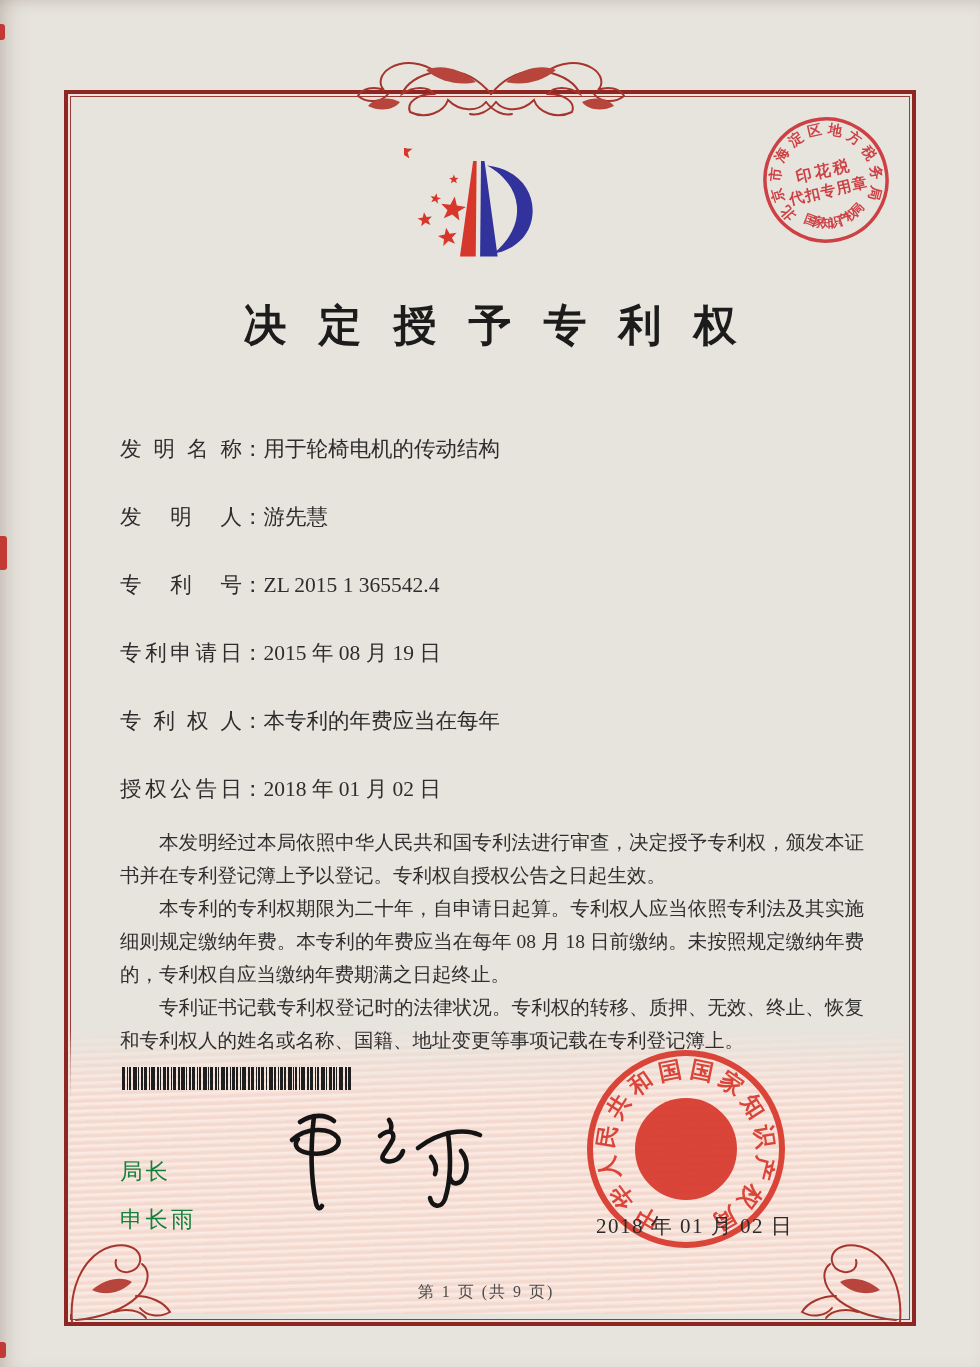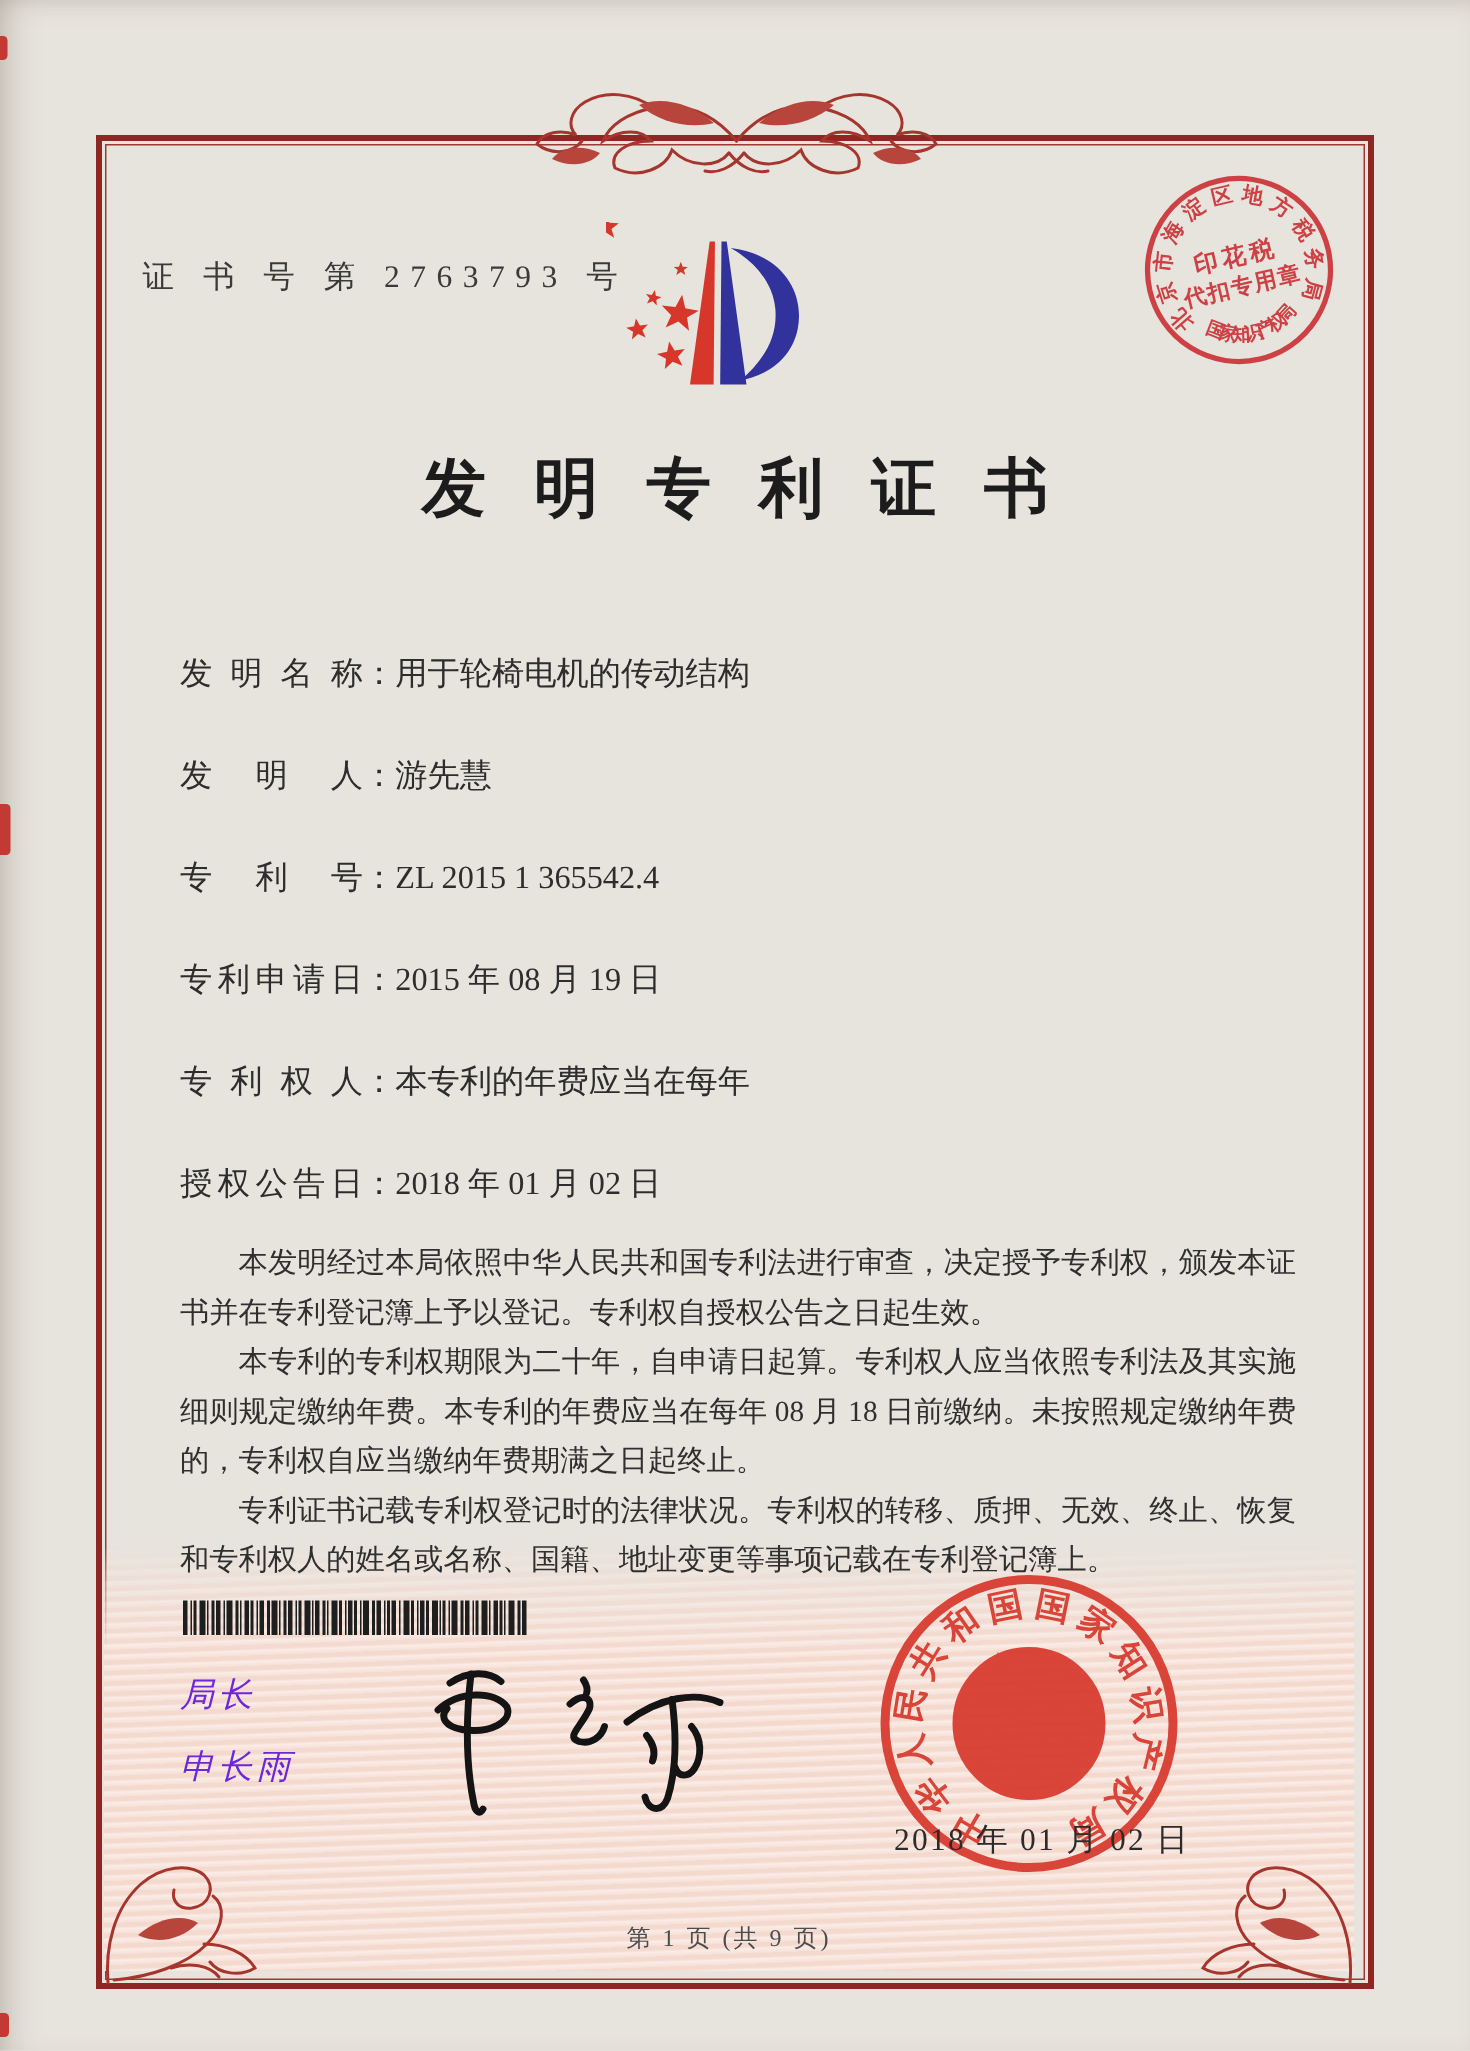--- a/index.html
+++ b/index.html
@@ -40,22 +40,22 @@
   .fields{position:absolute;left:120px;top:434px;z-index:2;}
   .field-row{height:27px;margin-bottom:41px;font-size:21.5px;color:#2d2d2d;white-space:nowrap;}
   .spread{display:inline-flex;justify-content:space-between;width:122px;vertical-align:bottom;}
   .body-text{
     position:absolute;left:120px;top:826px;width:744px;z-index:2;
     font-size:19.5px;line-height:33px;color:#2f2f2f;text-align:justify;
   }
   .body-text p{margin:0;text-indent:2em;}
   .barcode{position:absolute;left:122px;top:1067px;height:23px;z-index:2;font-size:0;white-space:nowrap;}
   .barcode i{display:inline-block;height:100%;background:#1e1e1e;}
-  .signoff{position:absolute;left:120px;top:1114px;z-index:3;
-    font-family:"Liberation Sans","DejaVu Sans",sans-serif;color:#6d28d9;font-size:22.5px;font-style:italic;}
+  .signoff{position:absolute;left:120px;top:1156px;z-index:3;
+    font-family:"Liberation Sans","DejaVu Sans",sans-serif;color:#15803d;font-size:22.5px;}
   .signoff div{margin-bottom:17px;letter-spacing:3px;}
   .signature{position:absolute;left:252px;top:1100px;width:250px;height:125px;z-index:3;}
   .signature path{fill:none;stroke:#141414;stroke-width:4.6;stroke-linecap:round;stroke-linejoin:round;}
   .seal{position:absolute;left:583px;top:1046px;width:206px;height:206px;z-index:2;opacity:.92;}
   .seal text{font-family:"Liberation Sans","DejaVu Sans",sans-serif;font-weight:700;fill:#d8382c;font-size:23px;text-anchor:middle;}
   .seal .emblem *{fill:#d8382c;}
   .seal-date{position:absolute;left:596px;top:1212px;z-index:3;font-size:21px;color:#2b2b2b;letter-spacing:1.5px;white-space:nowrap;}
   .footer{position:absolute;left:64px;top:1282px;width:844px;text-align:center;z-index:2;font-size:16px;color:#4c4c4c;letter-spacing:2px;}
   .tax-stamp{position:absolute;left:758px;top:112px;width:136px;height:136px;z-index:2;opacity:.85;}
   .tax-stamp text{font-family:"Liberation Sans","DejaVu Sans",sans-serif;font-weight:700;fill:#c9252b;text-anchor:middle;}
@@ -99,39 +99,38 @@
   <svg class="corner" style="left:786px;top:1238px" width="120" height="92" viewBox="0 0 120 92">
     <g transform="translate(120,0) scale(-1,1)">
       <path d="M6,84 C4,60 10,34 28,18 C42,6 60,4 70,12 C78,20 74,32 62,34 C54,35 48,30 50,22"></path>
       <path d="M10,82 C34,80 58,72 72,58 C84,46 84,32 76,26"></path>
       <path class="leaf" d="M26,52 C40,40 56,38 66,44 C54,56 38,58 26,52 Z"></path>
       <path d="M70,58 C84,58 98,64 104,74 C94,80 80,78 74,70"></path>
       <path d="M48,74 C60,70 74,72 80,80"></path>
     </g>
   </svg>
 
-  <div class="cert-no">证 书 号 第 2763793 号</div>
 
   <svg class="logo" viewBox="0 0 200 150">
     <g fill="#d7362a">
       <path id="st" d="M0,-10 L2.6,-3.2 9.8,-3 4.2,1.4 6.2,8.2 0,4.2 -6.2,8.2 -4.2,1.4 -9.8,-3 -2.6,-3.2 Z"></path>
       <use href="#st" transform="translate(57,32) scale(0.55)"></use>
       <use href="#st" transform="translate(36,54) scale(0.62) rotate(12)"></use>
       <use href="#st" transform="translate(24,78) scale(0.85) rotate(-8)"></use>
       <use href="#st" transform="translate(56,66) scale(1.45) rotate(8)"></use>
       <use href="#st" transform="translate(50,98) scale(1.1) rotate(-10)"></use>
       <polygon points="79,11 83,11 82,120 64,120"></polygon>
     </g>
     <g fill="#31329b">
       <polygon points="88,11 92,11 107,120 87,120"></polygon>
       <path d="M95,16 C132,20 152,48 146,78 C141,102 120,114 102,117 C120,102 131,84 129,62 C127,42 113,26 95,16 Z"></path>
     </g>
   </svg>
 
-  <div class="title">发明专利证书</div>
+  <div class="title">决定授予专利权</div>
 
   <div class="fields">
     <div class="field-row"><span class="spread">
           <span>发</span>
           <span>明</span>
           <span>名</span>
           <span>称</span>
         </span><span>：</span><span>用于轮椅电机的传动结构</span></div>
     <div class="field-row"><span class="spread">
           <span>发</span>

